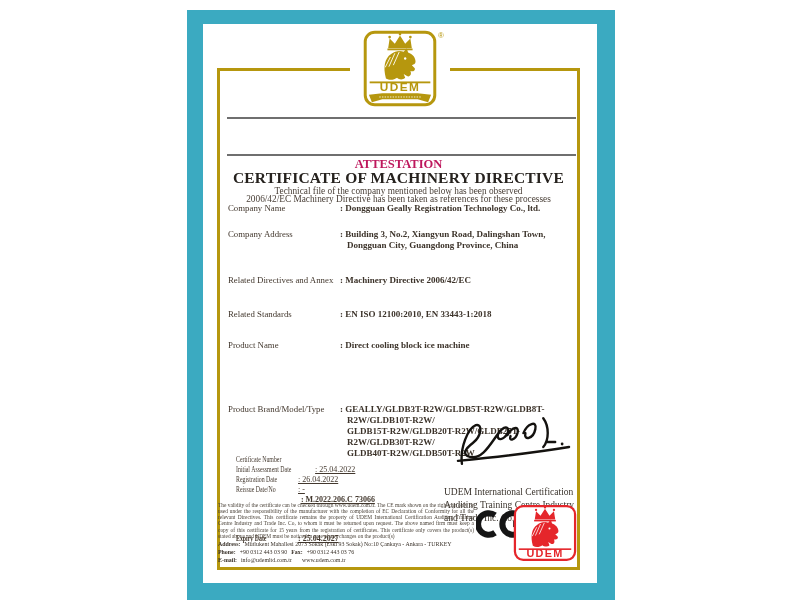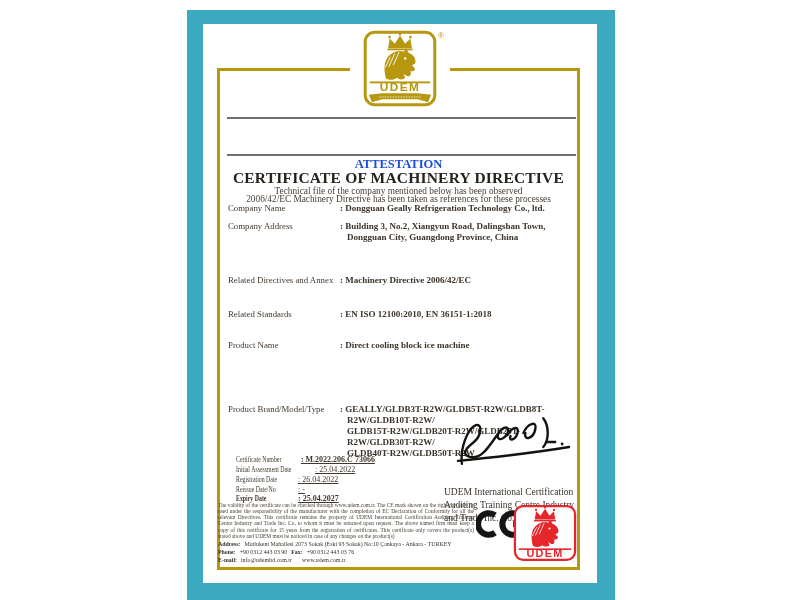--- a/index.html
+++ b/index.html
@@ -9,33 +9,33 @@
   .teal-mat{left:187px;top:10px;width:428px;height:590px;background:#3BAAC1;}
   .page{left:203px;top:24px;width:394px;height:559px;background:#ffffff;}
   .gold-frame{left:217px;top:68px;width:363px;height:502px;border:3px solid #B6970E;box-sizing:border-box;}
   .frame-patch{left:350px;top:64px;width:100px;height:11px;background:#ffffff;}
   .logo-top{left:363px;top:30px;width:74px;height:77px;color:#B6970E;}
   .reg-mark{left:438px;top:31px;font-size:8px;color:#B6970E;font-family:"Liberation Sans",sans-serif;}
   .rule{left:227px;width:349px;height:2px;background:#6f6f6f;}
   .rule-top{top:117px;} .rule-bottom{top:154px;}
   .center-block{left:217px;width:363px;text-align:center;}
   .title{top:121px;font-size:28px;font-weight:bold;letter-spacing:13px;text-indent:10px;color:#1c1a18;}
-  .attestation{top:157px;font-size:12.5px;font-weight:bold;color:#1d4ed8;text-align:center;}
+  .attestation{top:157px;font-size:12.5px;font-weight:bold;color:#be185d;text-align:center;}
   .doctype{top:168.5px;font-size:15.5px;font-weight:bold;color:#26221e;letter-spacing:.2px;}
   .intro{font-size:9.3px;color:#4a4038;}
   .intro1{top:186px;} .intro2{top:193.5px;}
   .frow{left:228px;width:350px;display:flex;align-items:flex-start;line-height:11px;}
   .frow .lbl{flex:0 0 112px;font-size:8.8px;}
   .frow .val{font-size:9px;font-weight:bold;white-space:pre-line;padding-left:7px;text-indent:-7px;color:#3c332a;}
   .frow .val.reg-weight{font-weight:bold;}
   .crow{left:236px;display:flex;line-height:10px;text-decoration:underline;}
   .crow .lbl{flex:0 0 62px;font-size:8.4px;white-space:nowrap;}
   .crow .lbl .sq{display:inline-block;transform:scaleX(.7);transform-origin:0 50%;}
   .crow .val{font-size:8px;white-space:nowrap;}
-  .crow .bold{font-weight:bold;}
+  .crow .bold{font-weight:bold;margin-top:40px;}
   .issuer{left:444px;top:486px;width:145px;font-size:9.5px;line-height:13px;white-space:pre-line;color:#3a332c;}
   .signature{left:452px;top:414px;width:124px;height:62px;z-index:5;}
   .fineprint{left:218px;top:502px;width:256px;font-size:5.4px;line-height:6.15px;text-align:justify;color:#4a4238;}
   .contact{left:218px;top:540px;width:270px;font-size:5.9px;line-height:8.2px;color:#3a322a;}
   .contact .row{display:flex;gap:4px;white-space:nowrap;}
   .cl{font-weight:bold;}
   .ce-mark{left:476px;top:509px;width:50px;height:30px;}
   .logo-bottom{left:513px;top:504px;width:64px;height:58px;color:#E5262B;}
   svg text.brand{font-family:"Liberation Sans",sans-serif;font-weight:bold;letter-spacing:2px;fill:currentColor;}
 </style>
@@ -75,34 +75,34 @@
 
   <div class="abs rule rule-top"></div>
   <div class="abs rule rule-bottom"></div>
   <div class="abs center-block attestation">ATTESTATION</div>
   <div class="abs center-block intro intro1">Technical file of the company mentioned below has been observed</div>
   <div class="abs center-block doctype">CERTIFICATE OF MACHINERY DIRECTIVE</div>
   <div class="abs center-block intro intro2">2006/42/EC Machinery Directive has been taken as references for these processes</div>
 
   <div class="abs frow" style="top:203px">
     <span class="lbl">Company Name</span>
-    <span class="val">: Dongguan Geally Refrigeration Technology Co., ltd.</span>
+    <span class="val">: Dongguan Geally Registration Technology Co., ltd.</span>
   </div>
-  <div class="abs frow" style="top:221px">
+  <div class="abs frow" style="top:229px">
     <span class="lbl">Company Address</span>
     <span class="val reg-weight">: Building 3, No.2, Xiangyun Road, Dalingshan Town,
 Dongguan City, Guangdong Province, China</span>
   </div>
   <div class="abs frow" style="top:275px">
     <span class="lbl">Related Directives and Annex</span>
     <span class="val">: Machinery Directive 2006/42/EC</span>
   </div>
   <div class="abs frow" style="top:309px">
     <span class="lbl">Related Standards</span>
-    <span class="val">: EN ISO 12100:2010, EN 36151-1:2018</span>
+    <span class="val">: EN ISO 12100:2010, EN 33443-1:2018</span>
   </div>
   <div class="abs frow" style="top:340px">
     <span class="lbl">Product Name</span>
     <span class="val">: Direct cooling block ice machine</span>
   </div>
   <div class="abs frow" style="top:404px">
     <span class="lbl">Product Brand/Model/Type</span>
     <span class="val">: GEALLY/GLDB3T-R2W/GLDB5T-R2W/GLDB8T-R2W/GLDB10T-R2W/
 GLDB15T-R2W/GLDB20T-R2W/GLDB25T-R2W/GLDB30T-R2W/
 GLDB40T-R2W/GLDB50T-R2W</span>

